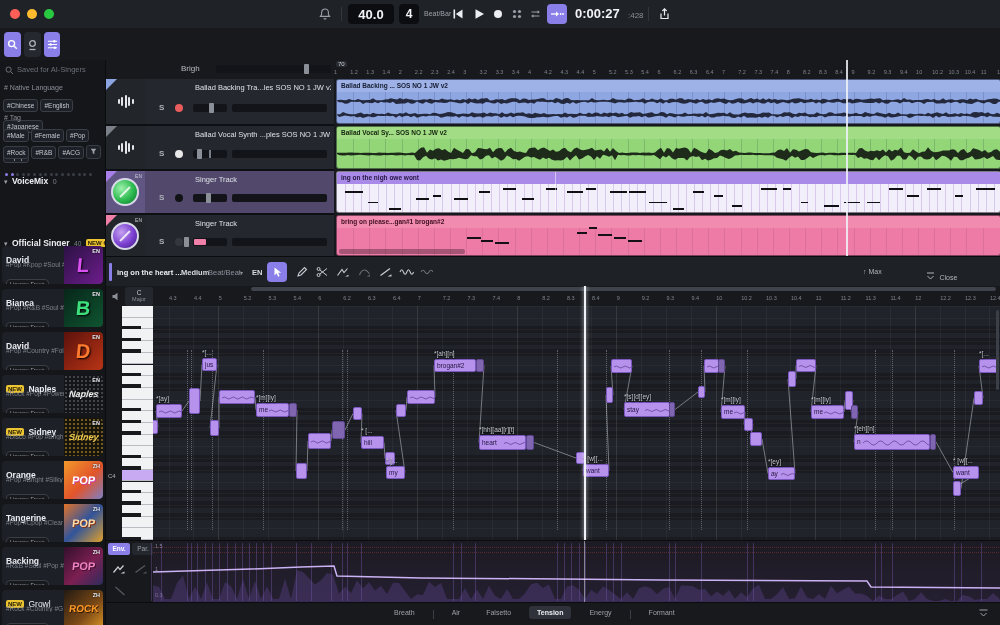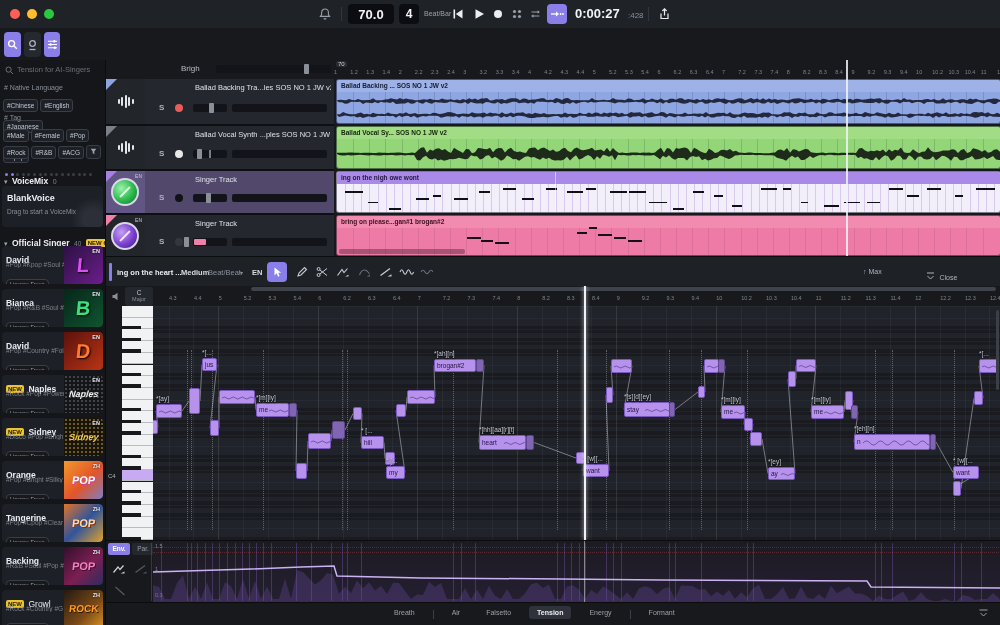--- a/index.html
+++ b/index.html
@@ -60,21 +60,21 @@
     <span class="tl" style="left:44px;background:#28c840"></span>
 
     <span class="abs" style="left:318px;top:7px">
       <svg width="14" height="14" viewBox="0 0 14 14">
           <path d="M7 2a3.4 3.4 0 0 1 3.4 3.4v2.2l1.2 1.8H2.4l1.2-1.8V5.4A3.4 3.4 0 0 1 7 2z" fill="none" stroke="#9ba0a8" stroke-width="1.1"></path>
           <path d="M5.8 11.3a1.3 1.3 0 0 0 2.4 0" fill="none" stroke="#9ba0a8" stroke-width="1.1"></path>
         </svg>
     </span>
     <span class="abs" style="left:341px;top:7px;width:1px;height:14px;background:#33363c"></span>
 
-    <div class="darkbox" style="left:348px;width:46px;font-size:13px">70.0</div>
+    <div class="darkbox" style="left:348px;width:46px;font-size:13px">40.0</div>
     <div class="darkbox" style="left:399px;width:20px;font-size:12px">4</div>
     <span class="abs" style="left:424px;top:10px;font-size:7px;color:#9ba0a8">Beat/Bar</span>
 
     <span class="abs" style="left:452px;top:8px">
       <svg width="12" height="12" viewBox="0 0 12 12">
           <rect x="1.5" y="1.5" width="1.6" height="9" fill="#eceef4"></rect>
           <path d="M10.5 1.5v9L3.8 6z" fill="#eceef4"></path>
         </svg>
     </span>
     <span class="abs" style="left:473px;top:8px">
@@ -153,38 +153,33 @@
       </div>
   </div>
 
   <div class="sidebar">
     <span class="abs" style="left:5px;top:6px">
       <svg width="9" height="9" viewBox="0 0 9 9">
           <circle cx="3.6" cy="3.6" r="2.6" fill="none" stroke="#6b7078" stroke-width="1"></circle>
           <path d="M5.6 5.6 8 8" stroke="#6b7078" stroke-width="1"></path>
         </svg>
     </span>
-    <span class="abs" style="left:17px;top:5px;font-size:7.5px;color:#6b7078">Tension for AI-Singers</span>
+    <span class="abs" style="left:17px;top:5px;font-size:7.5px;color:#6b7078">Saved for AI-Singers</span>
     <span class="abs shead" style="left:4px;top:24px"># Native Language</span>
     <div class="abs" style="left:3px;top:34px;width:100px" id="langChips"><span class="chip">#Chinese</span><span class="chip">#English</span><span class="chip">#Japanese</span></div>
     <span class="abs shead" style="left:4px;top:54px"># Tag</span>
     <div class="abs" style="left:3px;top:64px;width:102px" id="tagChips1"><span class="chip">#Male</span><span class="chip">#Female</span><span class="chip">#Pop</span><span class="chip">#Jpop</span></div>
     <div class="abs" style="left:3px;top:81px;width:102px" id="tagChips2"><span class="chip">#Rock</span><span class="chip">#R&amp;B</span><span class="chip">#ACG</span><span class="chip"><svg width="7" height="7" viewBox="0 0 10 10" style="display:inline">
             <path d="M1 1h8L6.2 5v4L3.8 7.5V5z" fill="#9ba0a8"></path>
           </svg></span></div>
     <div class="abs" style="left:5px;top:102px" id="pageDots"><span style="display: inline-block; width: 3px; height: 3px; border-radius: 50%; margin-right: 2.6px; background: rgb(138, 127, 232);"></span><span style="display: inline-block; width: 3px; height: 3px; border-radius: 50%; margin-right: 2.6px; background: rgb(138, 127, 232);"></span><span style="display: inline-block; width: 3px; height: 3px; border-radius: 50%; margin-right: 2.6px; background: rgb(58, 62, 70);"></span><span style="display: inline-block; width: 3px; height: 3px; border-radius: 50%; margin-right: 2.6px; background: rgb(58, 62, 70);"></span><span style="display: inline-block; width: 3px; height: 3px; border-radius: 50%; margin-right: 2.6px; background: rgb(58, 62, 70);"></span><span style="display: inline-block; width: 3px; height: 3px; border-radius: 50%; margin-right: 2.6px; background: rgb(58, 62, 70);"></span><span style="display: inline-block; width: 3px; height: 3px; border-radius: 50%; margin-right: 2.6px; background: rgb(58, 62, 70);"></span><span style="display: inline-block; width: 3px; height: 3px; border-radius: 50%; margin-right: 2.6px; background: rgb(58, 62, 70);"></span><span style="display: inline-block; width: 3px; height: 3px; border-radius: 50%; margin-right: 2.6px; background: rgb(58, 62, 70);"></span><span style="display: inline-block; width: 3px; height: 3px; border-radius: 50%; margin-right: 2.6px; background: rgb(58, 62, 70);"></span><span style="display: inline-block; width: 3px; height: 3px; border-radius: 50%; margin-right: 2.6px; background: rgb(58, 62, 70);"></span><span style="display: inline-block; width: 3px; height: 3px; border-radius: 50%; margin-right: 2.6px; background: rgb(58, 62, 70);"></span><span style="display: inline-block; width: 3px; height: 3px; border-radius: 50%; margin-right: 2.6px; background: rgb(58, 62, 70);"></span><span style="display: inline-block; width: 3px; height: 3px; border-radius: 50%; margin-right: 2.6px; background: rgb(58, 62, 70);"></span><span style="display: inline-block; width: 3px; height: 3px; border-radius: 50%; margin-right: 2.6px; background: rgb(58, 62, 70);"></span><span style="display: inline-block; width: 3px; height: 3px; border-radius: 50%; margin-right: 2.6px; background: rgb(58, 62, 70);"></span></div>
     <div class="abs" style="left:4px;top:110px">
       <span style="font-size:7px;color:#9ba0a8">▾</span>
       <span style="font-size:8.5px;font-weight:bold;color:#eceef4">VoiceMix</span>
       <span style="font-size:7px;color:#7d828c">0</span>
-    </div>
-    <div class="abs" style="left:2px;top:126px;width:101px;height:41px;background:#1d2026;border-radius:4px;overflow:hidden">
-      <div class="abs" style="right:-12px;bottom:-14px;width:44px;height:44px;border-radius:50%;background:radial-gradient(circle,#2c2f38 30%,#1d2026 70%)"></div>
-      <span class="abs" style="left:5px;top:7px;font-size:9px;font-weight:bold;color:#eceef4">BlankVoice</span>
-      <span class="abs" style="left:5px;top:22px;font-size:6.5px;color:#8a8f98">Drag to start a VoiceMix</span>
     </div>
     <div class="abs" style="left:4px;top:172px;white-space:nowrap">
       <span style="font-size:7px;color:#9ba0a8">▾</span>
       <span style="font-size:8.5px;font-weight:bold;color:#eceef4">Official Singer</span>
       <span style="font-size:6.5px;color:#7d828c">40</span>
       <span class="new-chip">NEW 6</span>
     </div>
     <div class="abs" style="left:0;top:186px;width:105px;height:379px" id="singerList">
         <div class="scard" style="top: 0px;">
           <div style="position:absolute;left:4px;top:3px;white-space:nowrap"><span style="font-size:8.5px;font-weight:bold;color:#eceef4">David</span></div>

